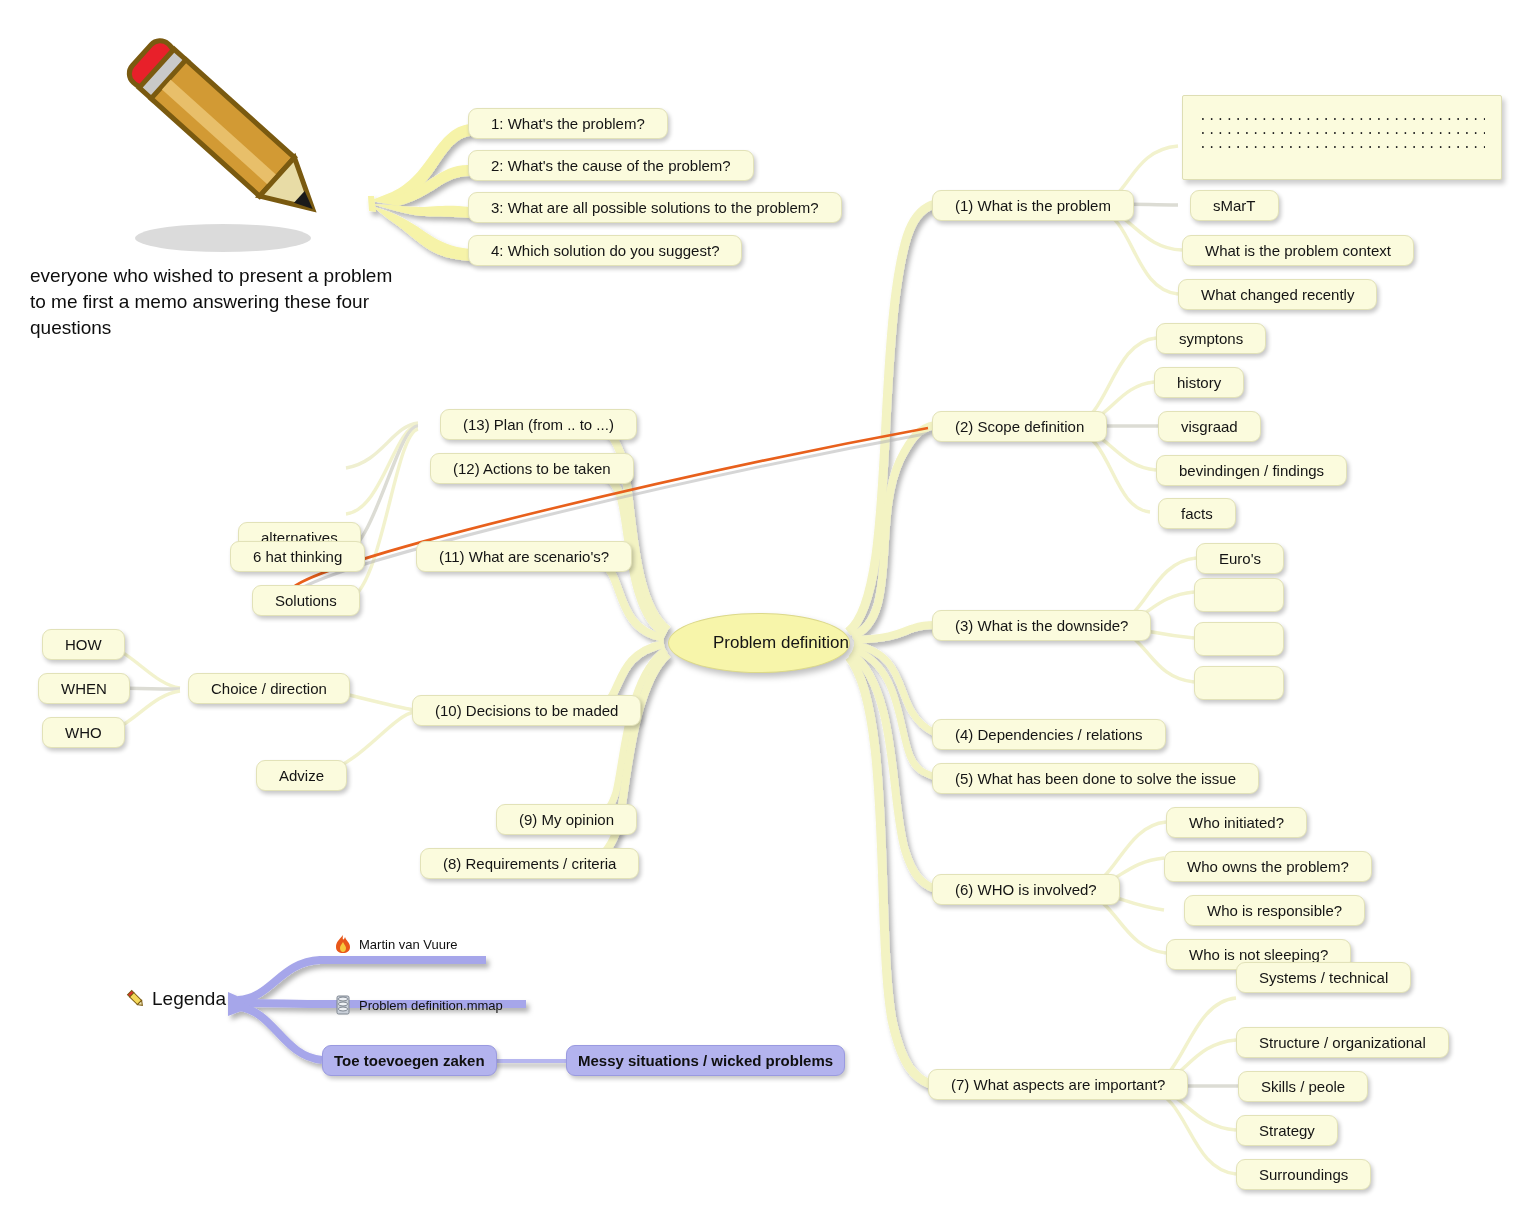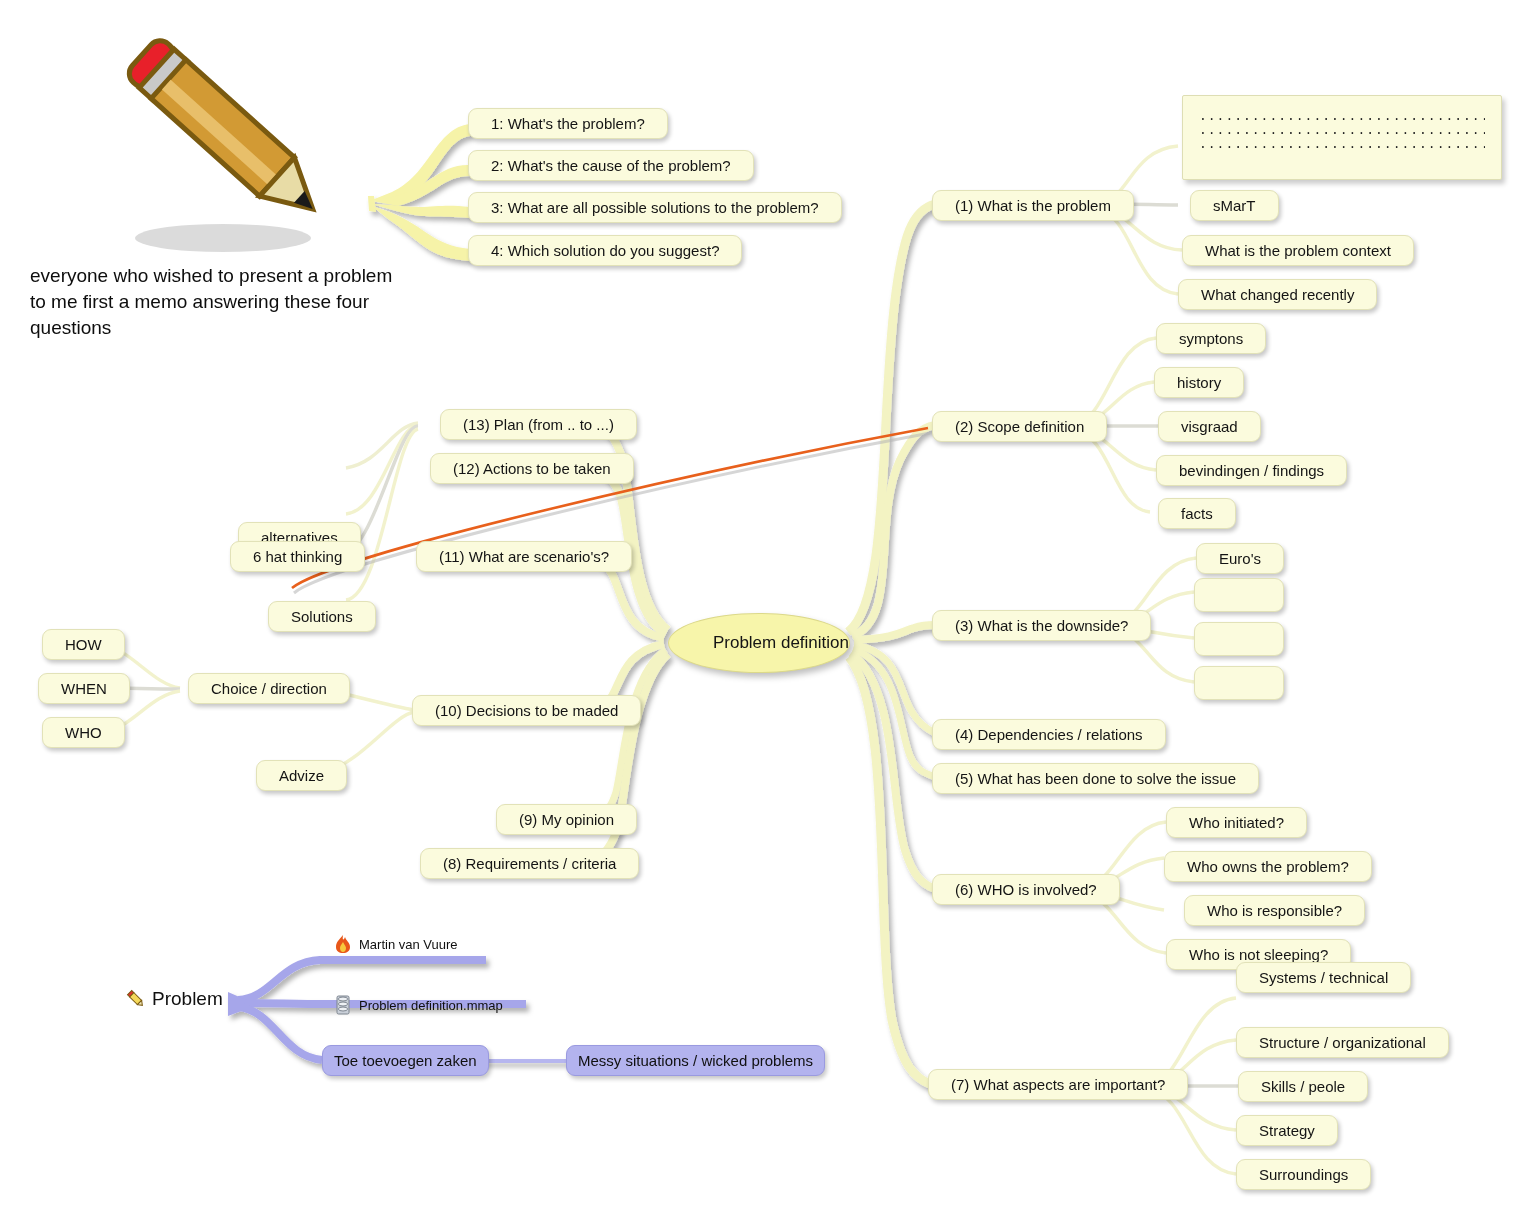--- a/index.html
+++ b/index.html
@@ -18,21 +18,21 @@
            font-size:17px;color:#141414;box-shadow:3px 4px 6px rgba(0,0,0,0.25);}
   .notebox{position:absolute;background:#fbfbdd;border:1px solid #dedeb4;
            border-radius:2px;box-shadow:3px 4px 5px rgba(0,0,0,0.2);
            padding:14px 16px;box-sizing:border-box;}
   .dotline{height:14px;line-height:14px;font-size:13px;color:#222;
            letter-spacing:1px;overflow:hidden;white-space:nowrap;
            font-family:"Liberation Mono","DejaVu Sans Mono",monospace;}
   .lav{position:absolute;box-sizing:border-box;background:#b3b3ee;
        border:1px solid #9a9ae0;border-radius:9px;color:#101010;
        font-size:15px;display:flex;align-items:center;padding:6px 11px;
-       white-space:nowrap;box-shadow:2px 3px 4px rgba(0,0,0,0.22);}
+       white-space:nowrap;box-shadow:2px 3px 4px rgba(0,0,0,0.22);font-weight:bold;}
   .plain{position:absolute;font-size:13px;color:#101010;white-space:nowrap;
          display:flex;align-items:center;gap:7px;}
   .legenda{position:absolute;font-size:19px;color:#101010;white-space:nowrap;
            display:flex;align-items:center;gap:5px;}
   .caption{position:absolute;font-size:19px;line-height:1.38;color:#0d0d0d;
            width:370px;}
   .pencil-img{position:absolute;}
   .ic{display:inline-block;flex:0 0 auto;}
 </style>
 </head>
@@ -197,34 +197,34 @@
   <div class="node" style="left:412px;top:695px;">(10) Decisions to be maded</div>
   <div class="node" style="left:188px;top:673px;">Choice / direction</div>
   <div class="node" style="left:256px;top:760px;">Advize</div>
   <div class="node" style="left:42px;top:629px;">HOW</div>
   <div class="node" style="left:38px;top:673px;">WHEN</div>
   <div class="node" style="left:42px;top:717px;">WHO</div>
 
   <div class="node" style="left:416px;top:541px;">(11) What are scenario's?</div>
   <div class="node" style="left:238px;top:522px;">alternatives</div>
   <div class="node" style="left:230px;top:541px;">6 hat thinking</div>
-  <div class="node" style="left:268px;top:585px;margin-top:16px;">Solutions</div>
+  <div class="node" style="left:252px;top:585px;">Solutions</div>
 
   <div class="node" style="left:430px;top:453px;">(12) Actions to be taken</div>
   <div class="node" style="left:440px;top:409px;">(13) Plan (from .. to ...)</div>
 
   <div class="legenda" style="left:125px;top:988px;">
     <svg class="ic" width="22" height="22" viewBox="0 0 22 22">
       <g transform="rotate(-45 11 11)">
         <rect x="8" y="2" width="6" height="3" fill="#e03030" stroke="#7a5a10" stroke-width="1"></rect>
         <rect x="8" y="5" width="6" height="11" fill="#f5d95a" stroke="#7a5a10" stroke-width="1"></rect>
         <polygon points="8,16 14,16 11,20" fill="#f0e6b4" stroke="#7a5a10" stroke-width="1"></polygon>
       </g>
     </svg>
-    <span>Problem</span>
+    <span>Legenda</span>
   </div>
 
   <div class="plain" style="left:334px;top:934px;">
     <svg class="ic" width="18" height="20" viewBox="0 0 18 20">
       <path d="M9 1 C5 6 2 8 2 13 C2 17 5 19 9 19 C13 19 16 17 16 13 C16 8 12 7 11 3 C10 6 8 7 9 1 Z" fill="#e8571a"></path>
       <path d="M9 8 C7 11 6 12 6 14 C6 16.5 7.4 18 9 18 C10.6 18 12 16.5 12 14 C12 12 10.5 11 9 8 Z" fill="#f7c83c"></path>
     </svg>
     <span>Martin  van Vuure</span>
   </div>
 

